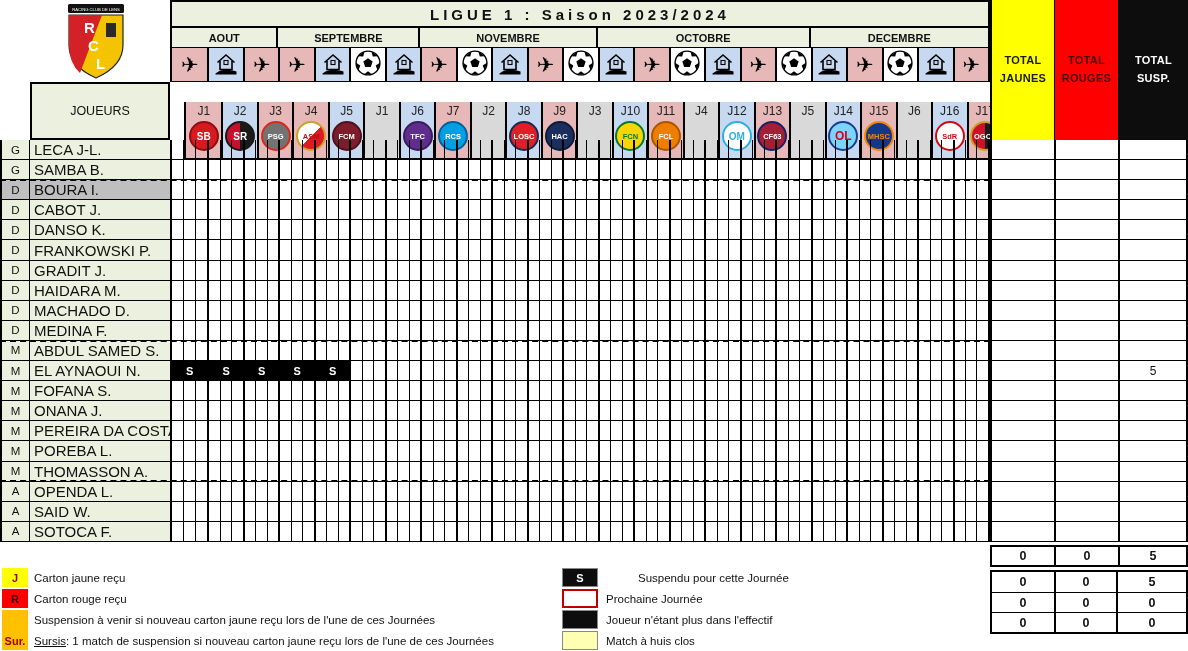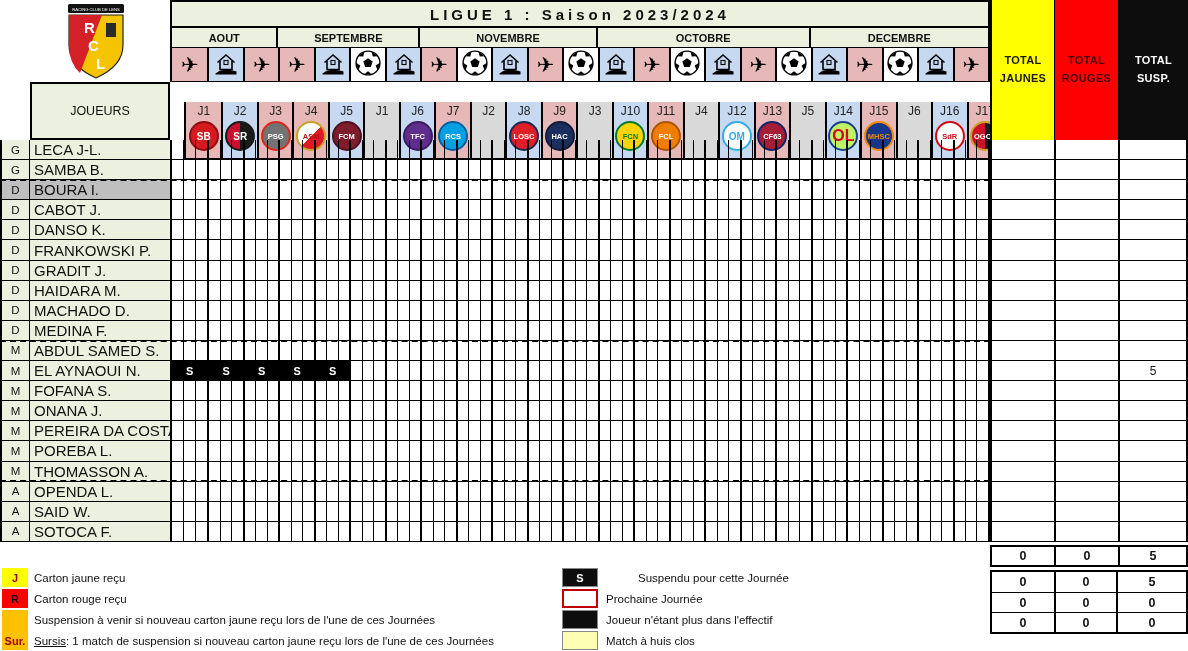--- a/index.html
+++ b/index.html
@@ -330,21 +330,21 @@
       </div>
       <div class="j-cell" style="background: rgb(230, 185, 184);">
         <div class="j-label">J13</div>
         <div class="badge" style="background: rgb(165, 30, 53); color: rgb(255, 255, 255); border: 2px solid rgb(20, 33, 107); font-size: 7.5px;">CF63</div>
       </div>
       <div class="j-cell" style="background: rgb(217, 217, 217);">
         <div class="j-label">J5</div>
       </div>
       <div class="j-cell" style="background: rgb(198, 217, 241);">
         <div class="j-label">J14</div>
-        <div class="badge" style="background: #bef264; color: rgb(214, 0, 28); border: 2px solid rgb(27, 61, 141); font-size: 16px;">OL</div>
+        <div class="badge" style="background: #7dd3fc; color: rgb(214, 0, 28); border: 2px solid rgb(27, 61, 141); font-size: 12px;">OL</div>
       </div>
       <div class="j-cell" style="background: rgb(230, 185, 184);">
         <div class="j-label">J15</div>
         <div class="badge" style="background: rgb(22, 54, 140); color: rgb(240, 138, 0); border: 2px solid rgb(240, 138, 0); font-size: 7.5px;">MHSC</div>
       </div>
       <div class="j-cell" style="background: rgb(217, 217, 217);">
         <div class="j-label">J6</div>
       </div>
       <div class="j-cell" style="background: rgb(198, 217, 241);">
         <div class="j-label">J16</div>

